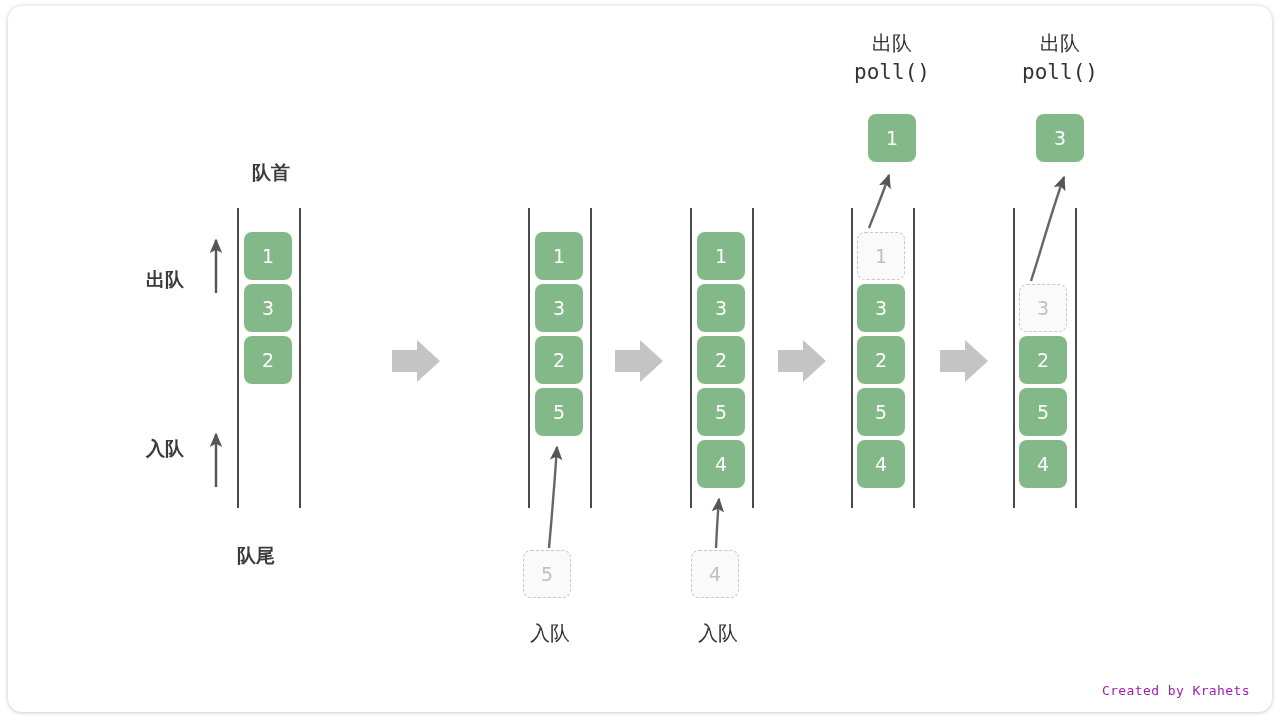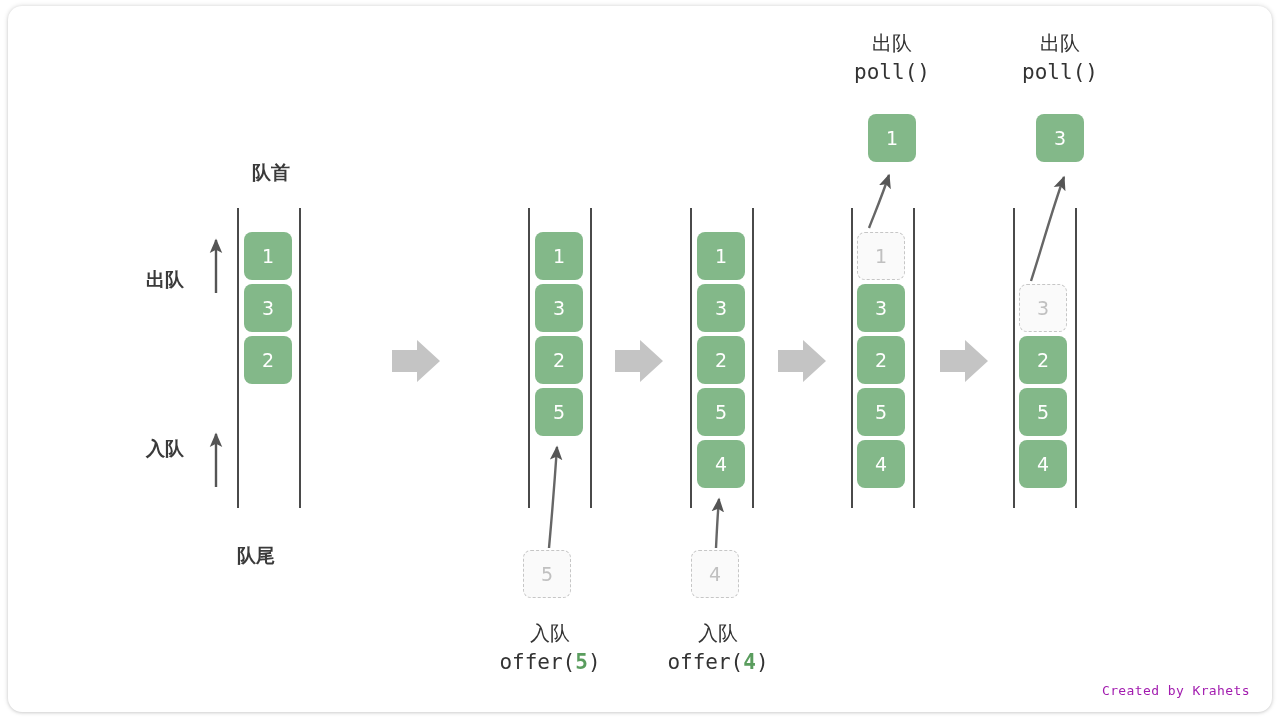--- a/index.html
+++ b/index.html
@@ -184,25 +184,23 @@
   </div>
 
   <div class="float-box ghost" style="left:523px; top:550px;">5</div>
   <div class="float-box ghost" style="left:691px; top:550px;">4</div>
 
   <div class="float-box filled" style="left:868px; top:114px;">1</div>
   <div class="float-box filled" style="left:1036px; top:114px;">3</div>
 
   <div class="op-label" style="left:470px; top:620px; width:160px;">
     <span class="op-cn">入队</span>
-    <span class="op-code"><span>offer(</span><span class="num">5</span><span>)</span></span>
   </div>
   <div class="op-label" style="left:638px; top:620px; width:160px;">
     <span class="op-cn">入队</span>
-    <span class="op-code"><span>offer(</span><span class="num">4</span><span>)</span></span>
   </div>
 
   <div class="op-label" style="left:812px; top:30px; width:160px;">
     <span class="op-cn">出队</span>
     <span class="op-code"><span>poll(</span><span class="num"></span><span>)</span></span>
   </div>
   <div class="op-label" style="left:980px; top:30px; width:160px;">
     <span class="op-cn">出队</span>
     <span class="op-code"><span>poll(</span><span class="num"></span><span>)</span></span>
   </div>

